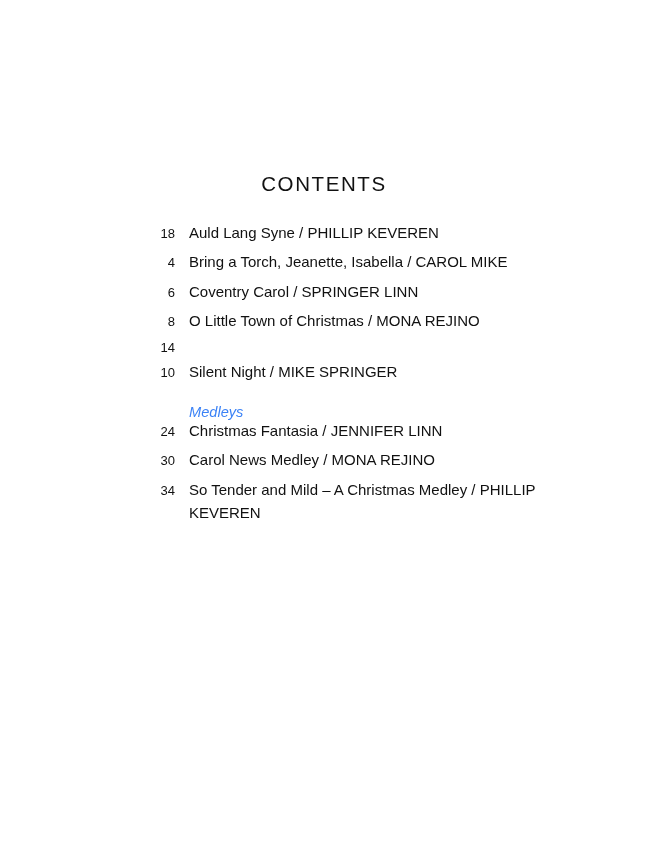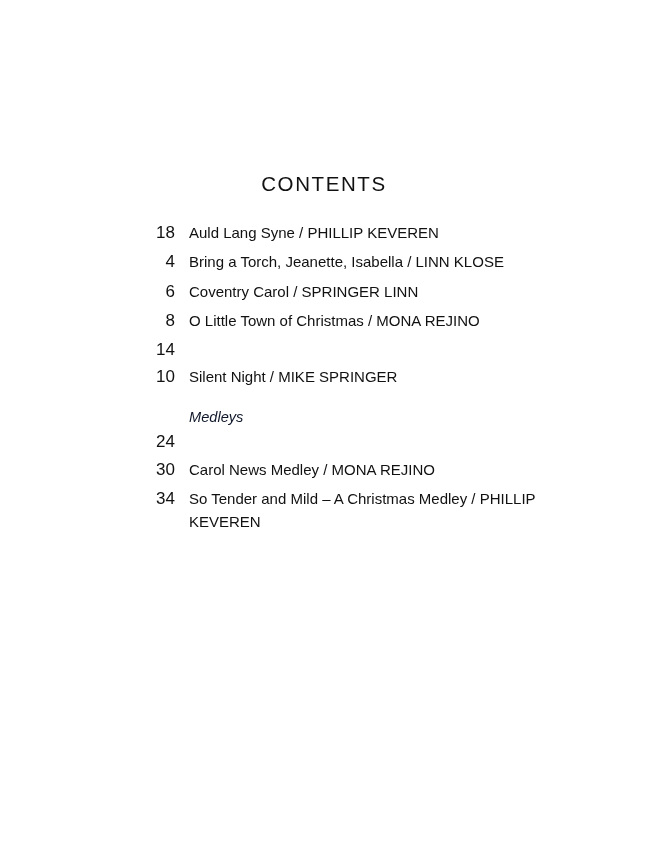--- a/index.html
+++ b/index.html
@@ -39,55 +39,54 @@
   }
   .toc-row {
     display: flex;
     align-items: baseline;
     margin-bottom: 6.6px;
   }
   .toc-page {
     width: 32px;
     text-align: right;
     flex: 0 0 32px;
-    font-size: 17px;
+    font-size: 13px;
     color: #111111;
   }
   .toc-entry {
     margin-left: 14px;
     font-size: 15px;
     color: #111111;
     line-height: 1.52;
   }
   .section-head {
     margin-top: 20px;
-    margin-bottom: 7px;
     margin-left: 46px;
     font-style: italic;
     font-size: 14.6px;
-    color: #0f172a;
+    color: #3b82f6;
   }
 </style>
 </head>
 <body>
 
 <div class="page">
 
   <div class="contents-title">CONTENTS</div>
 
   <div class="toc">
 
     <div class="toc-row">
       <span class="toc-page">18</span>
       <span class="toc-entry">Auld Lang Syne / PHILLIP KEVEREN</span>
     </div>
 
     <div class="toc-row">
       <span class="toc-page">4</span>
-      <span class="toc-entry">Bring a Torch, Jeanette, Isabella / LINN KLOSE</span>
+      <span class="toc-entry">Bring a Torch, Jeanette, Isabella / CAROL MIKE</span>
     </div>
 
     <div class="toc-row">
       <span class="toc-page">6</span>
       <span class="toc-entry">Coventry Carol / SPRINGER LINN</span>
     </div>
 
     <div class="toc-row">
       <span class="toc-page">8</span>
       <span class="toc-entry">O Little Town of Christmas / MONA REJINO</span>
@@ -100,20 +99,21 @@
     <div class="toc-row">
       <span class="toc-page">10</span>
       <span class="toc-entry">Silent Night / MIKE SPRINGER</span>
     </div>
 
 
     <div class="section-head">Medleys</div>
 
     <div class="toc-row">
       <span class="toc-page">24</span>
+      <span class="toc-entry">Christmas Fantasia / JENNIFER LINN</span>
     </div>
 
     <div class="toc-row">
       <span class="toc-page">30</span>
       <span class="toc-entry">Carol News Medley / MONA REJINO</span>
     </div>
 
     <div class="toc-row">
       <span class="toc-page">34</span>
       <span class="toc-entry">So Tender and Mild – A Christmas Medley / PHILLIP KEVEREN</span>

